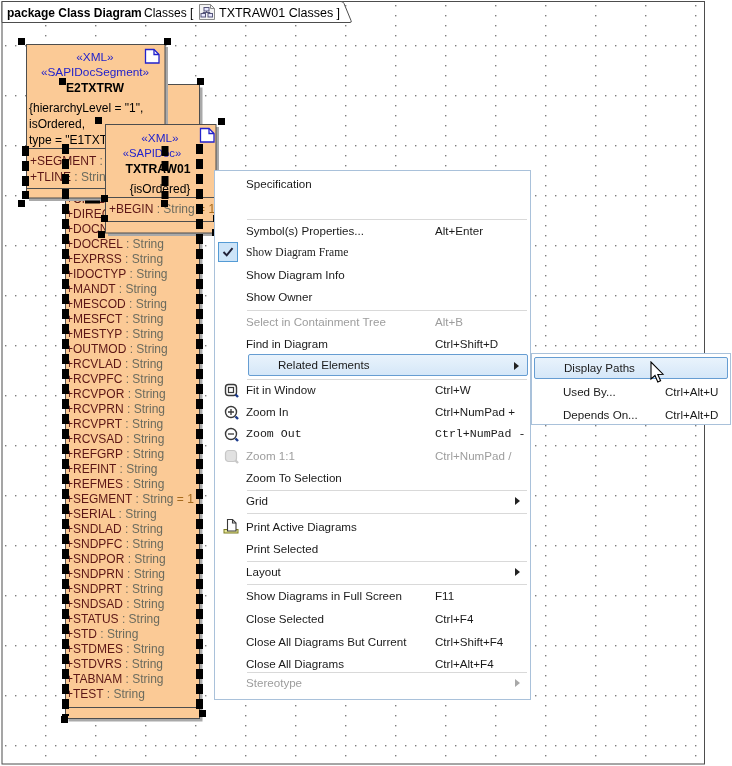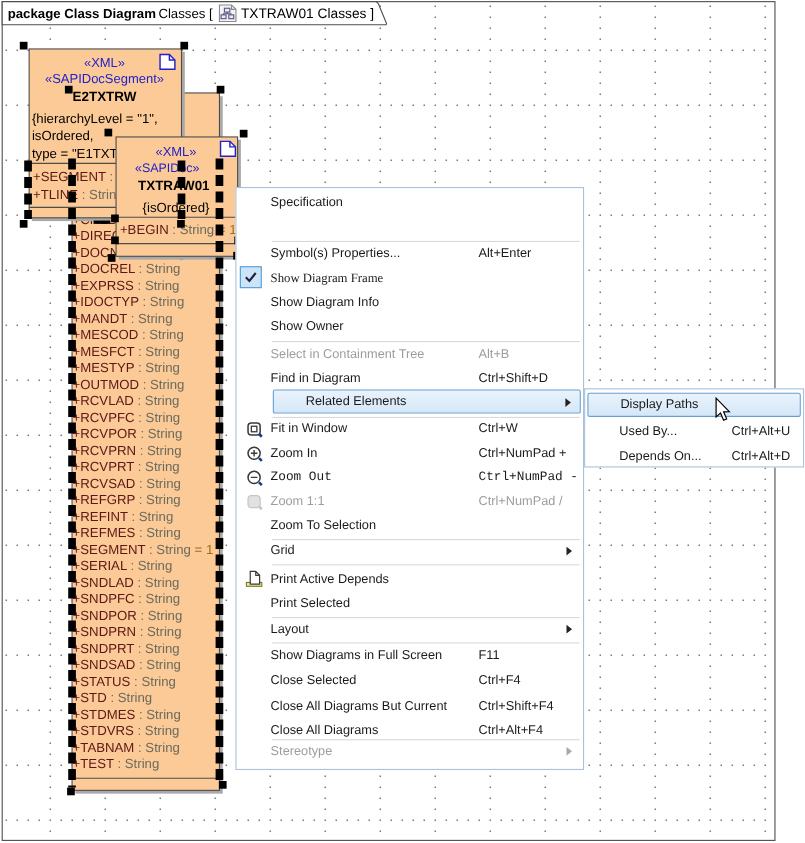--- a/index.html
+++ b/index.html
@@ -187,21 +187,21 @@
 <div class="mi" style="top:296.0px;">
       <span class="lbl">Zoom To Selection</span>
     </div>
 <div class="sep" style="top:318.5px;"></div>
 <div class="mi" style="top:318.5px;">
       <span class="lbl">Grid</span>
       <span class="arr"></span>
     </div>
 <div class="sep" style="top:341.5px;"></div>
 <div class="mi" style="top:344.5px;">
-      <span class="lbl">Print Active Depends</span>
+      <span class="lbl">Print Active Diagrams</span>
     </div>
 <div class="mi" style="top:366.5px;">
       <span class="lbl">Print Selected</span>
     </div>
 <div class="sep" style="top:389.5px;"></div>
 <div class="mi" style="top:389.5px;">
       <span class="lbl">Layout</span>
       <span class="arr"></span>
     </div>
 <div class="sep" style="top:412.5px;"></div>

